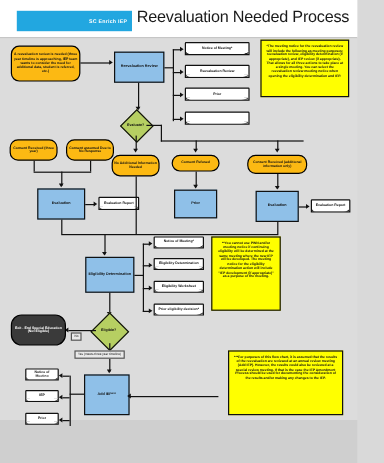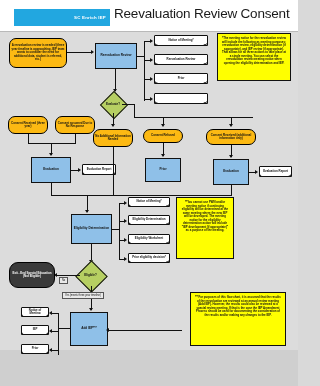--- a/index.html
+++ b/index.html
@@ -66,21 +66,21 @@
   .ar-d{border-left:2px solid transparent;border-right:2px solid transparent;border-top:3px solid #111;}
   .ar-l{border-top:2px solid transparent;border-bottom:2px solid transparent;border-right:3px solid #111;}
 </style>
 </head>
 <body>
 
 <div id="page">
 
   <div class="header">
     <div class="logo">SC Enrich IEP</div>
-    <div class="title">Reevaluation Review Consent</div>
+    <div class="title">Reevaluation Needed Process</div>
   </div>
   <div class="hrule"></div>
 
   <div class="canvas"></div>
   <div class="canvas-lower"></div>
 
   <div class="node pill" style="left:9px;top:38px;width:58px;height:30px;">
     <span>A reevaluation review is needed (three year timeline is approaching, IEP team wants to consider the need for additional data, student is referred, etc.)</span>
   </div>
   <div class="ln lnh" style="left:67px;top:52px;width:25px;"></div>

